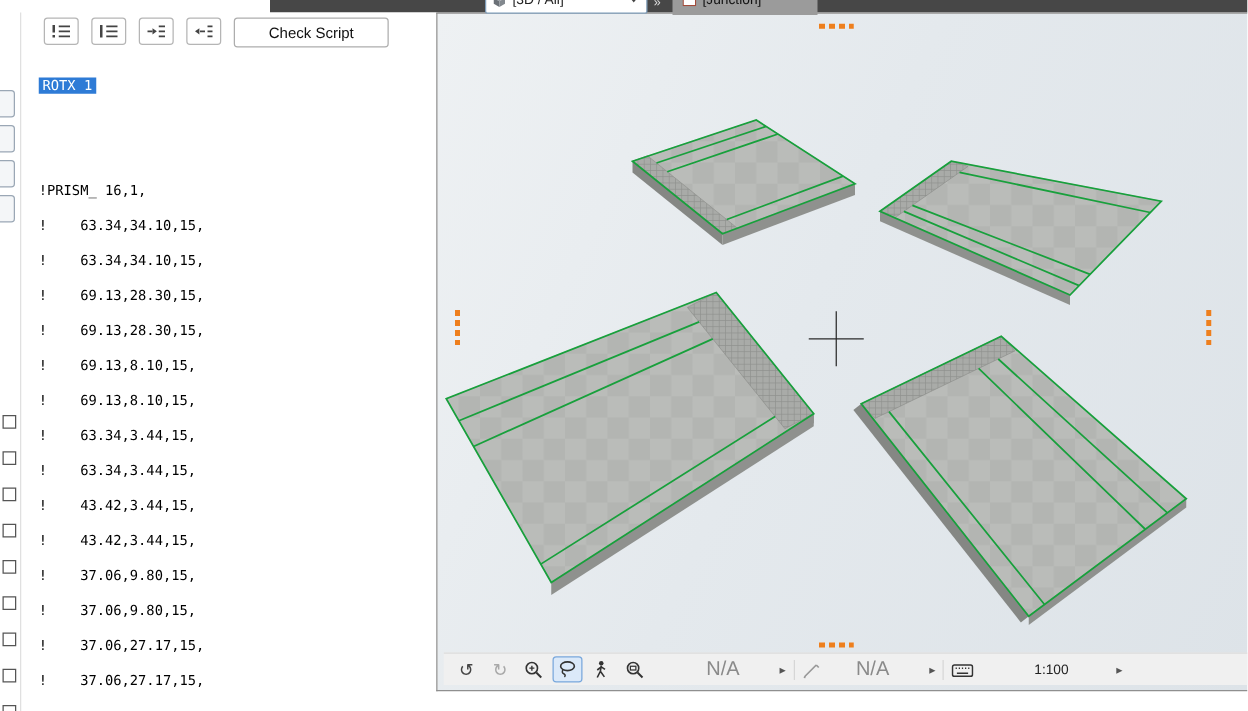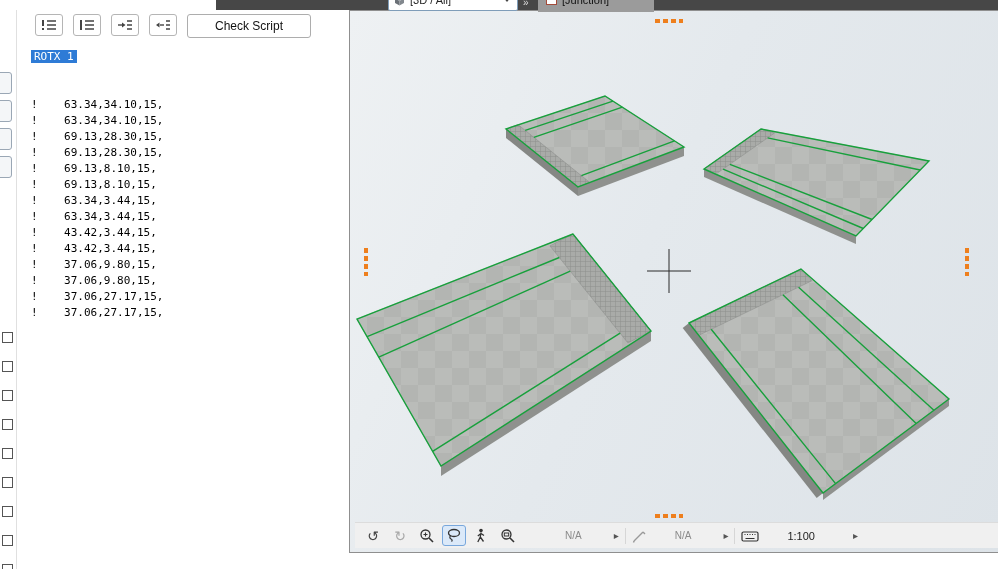--- a/index.html
+++ b/index.html
@@ -31,21 +31,21 @@
   .script-toolbar{position:absolute;left:8px;top:4px;height:26px;}
   .sbtn{
     position:absolute;top:0;width:28px;height:22px;border:1px solid #b5b5b5;border-radius:3px;
     background:#fff;display:flex;align-items:center;justify-content:center;box-sizing:border-box;
   }
   .check-script-btn{
     position:absolute;left:170px;top:4px;width:124px;height:24px;border:1px solid #adadad;border-radius:3px;
     background:#fff;font-size:12px;color:#111;display:flex;align-items:center;justify-content:center;box-sizing:border-box;
   }
   .code-editor{position:absolute;left:14px;top:40px;width:310px;}
-  .code-line{height:16px;font-family:"DejaVu Sans Mono",monospace;font-size:11px;white-space:pre;color:#000;}
+  .code-line{height:16px;font-family:"DejaVu Sans Mono",monospace;font-size:11px;white-space:pre;color:#000;margin-top:12px;}
   .code-line .sel{background:#2e7bd6;color:#fff;padding:0 3px;}
   
   .viewport{
     position:absolute;left:349px;top:10px;width:649px;height:543px;box-sizing:border-box;
     border-left:1px solid #8f8f8f;border-top:1px solid #8f8f8f;border-bottom:1px solid #8f8f8f;
     background:linear-gradient(115deg,#eef1f3 0%,#e4e9ed 45%,#dde3e8 100%);
   }
   .scene{position:absolute;left:0;top:0;}
   .marker-h{position:absolute;width:28px;height:4px;
     background:repeating-linear-gradient(to right,#ee7f1d 0 5px,transparent 5px 8px);}
@@ -56,21 +56,21 @@
     position:absolute;left:5px;right:0;bottom:4px;height:26px;background:#f0f0f0;border-top:1px solid #dcdcdc;
     display:flex;align-items:center;padding:0 6px;box-sizing:border-box;
   }
   .nav-btn{
     width:24px;height:21px;display:flex;align-items:center;justify-content:center;
     border:1px solid transparent;border-radius:3px;margin-right:3px;box-sizing:border-box;
   }
   .nav-btn.active{background:#dbe9f9;border-color:#78a7dc;}
   .nav-glyph{font-size:14px;color:#444;line-height:1;}
   .nav-glyph.dim{color:#a8a8a8;}
-  .na-text{font-size:10px;color:#8a8a8a;}
+  .na-text{font-size:16px;color:#8a8a8a;}
   .scale-text{font-size:11px;color:#222;}
   .expander{font-size:10px;color:#555;}
   .vsep{width:1px;height:16px;background:#d6d6d6;margin:0 6px;}
 </style>
 </head>
 <body>
 
 <div class="top-strip"></div>
 
 <div class="view-combo">
@@ -141,20 +141,21 @@
           <polygon points="4.5,3.5 1,6 4.5,8.5" fill="#444"></polygon>
         <path d="M11 2H15M11 6H15M11 10H15" stroke="#444" stroke-width="1.4"></path>
       </svg>
     </div>
   </div>
   <div class="check-script-btn">Check Script</div>
   <div class="code-editor">
       <div class="code-line"><span class="sel">ROTX 1</span></div>
       <div class="code-line"> </div>
       <div class="code-line"> </div>
+      <div class="code-line">!PRISM_ 16,1,</div>
       <div class="code-line">!    63.34,34.10,15,</div>
       <div class="code-line">!    63.34,34.10,15,</div>
       <div class="code-line">!    69.13,28.30,15,</div>
       <div class="code-line">!    69.13,28.30,15,</div>
       <div class="code-line">!    69.13,8.10,15,</div>
       <div class="code-line">!    69.13,8.10,15,</div>
       <div class="code-line">!    63.34,3.44,15,</div>
       <div class="code-line">!    63.34,3.44,15,</div>
       <div class="code-line">!    43.42,3.44,15,</div>
       <div class="code-line">!    43.42,3.44,15,</div>
@@ -265,16 +266,16 @@
     <svg width="15" height="14">
       <path d="M2 12 L11 3 M11 3 L13 5 M2 12 L1.5 13.5" stroke="#999" stroke-width="1.4" fill="none"></path>
     </svg>
     <span class="na-text" style="margin-left:28px">N/A</span>
     <span class="expander" style="margin-left:32px">▸</span>
     <div class="vsep"></div>
     <svg width="18" height="12">
       <rect x="1" y="2" width="16" height="9" rx="1.5" fill="none" stroke="#333" stroke-width="1.2"></rect>
       <path d="M3.5 4.5h1M6 4.5h1M8.5 4.5h1M11 4.5h1M13.5 4.5h1M4.5 8.5h9" stroke="#333" stroke-width="1.2"></path>
     </svg>
-    <span class="scale-text" style="margin-left:28px">1:100</span>
+    <span class="scale-text" style="margin-left:48px">1:100</span>
     <span class="expander" style="margin-left:38px">▸</span>
   </div>
 </div>
 
 </body></html>

